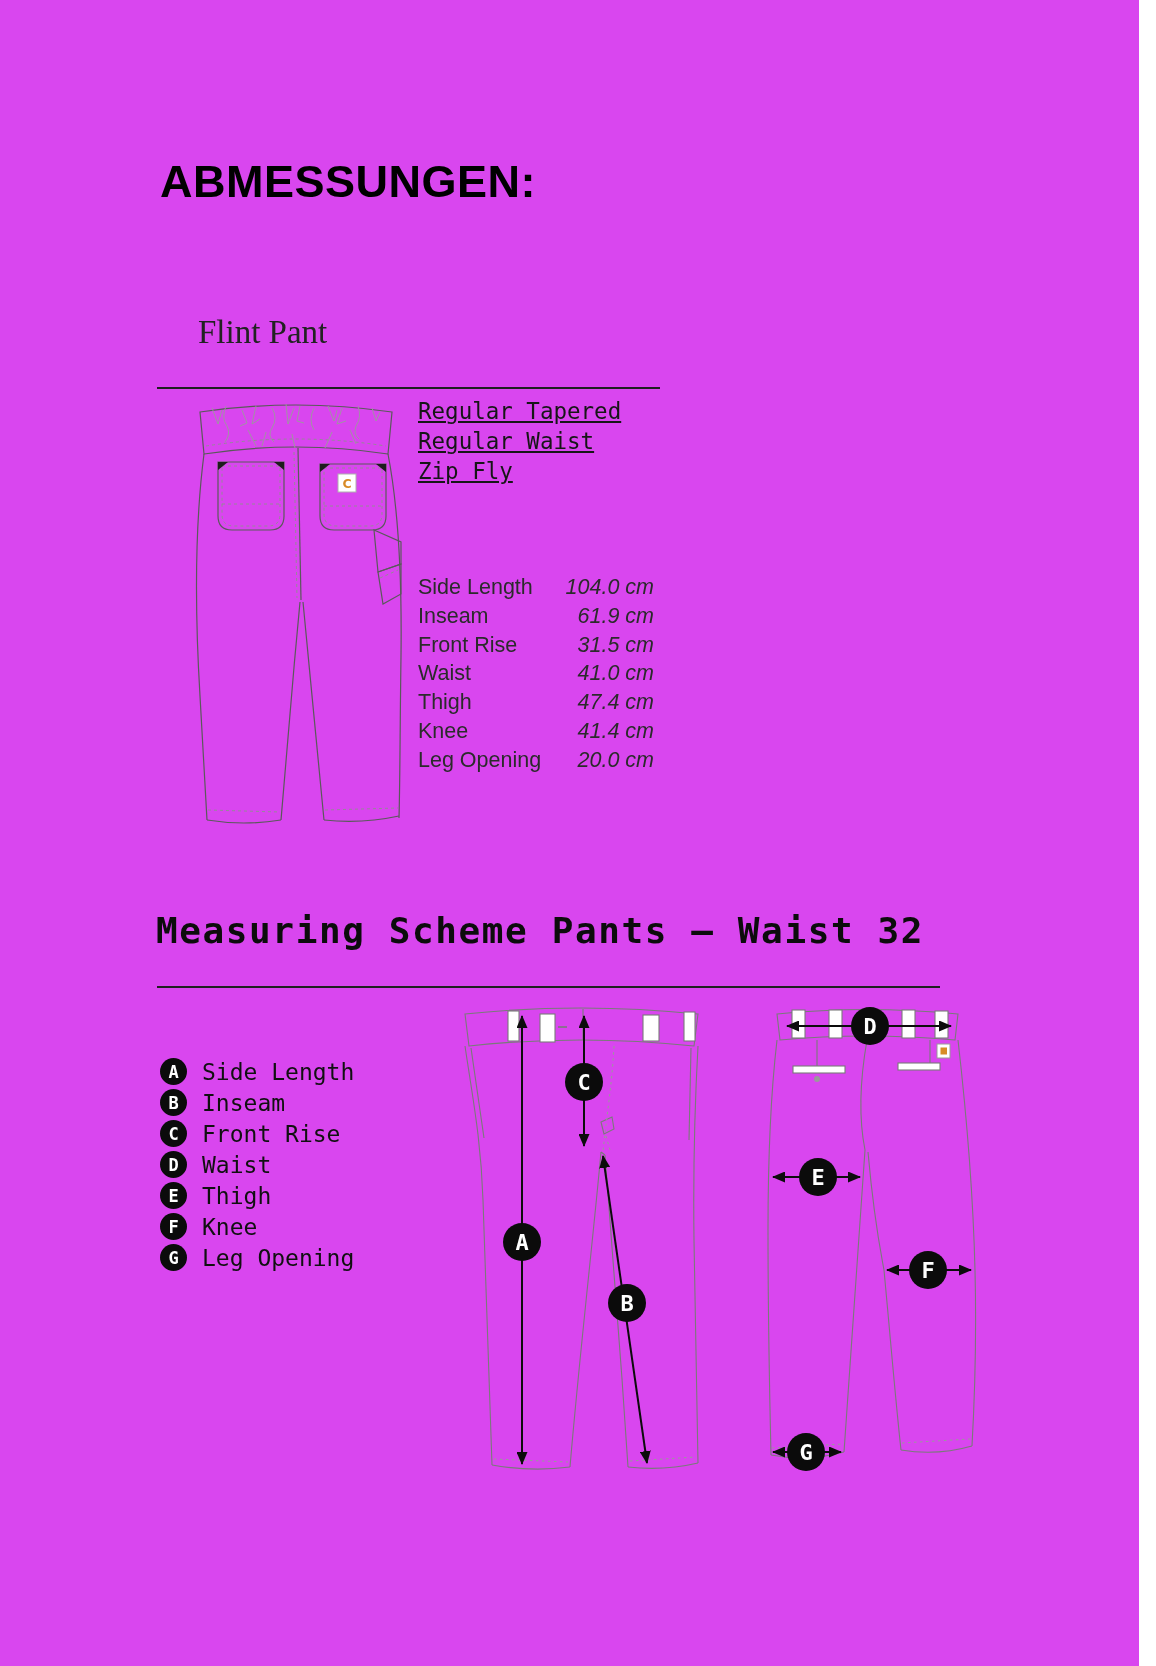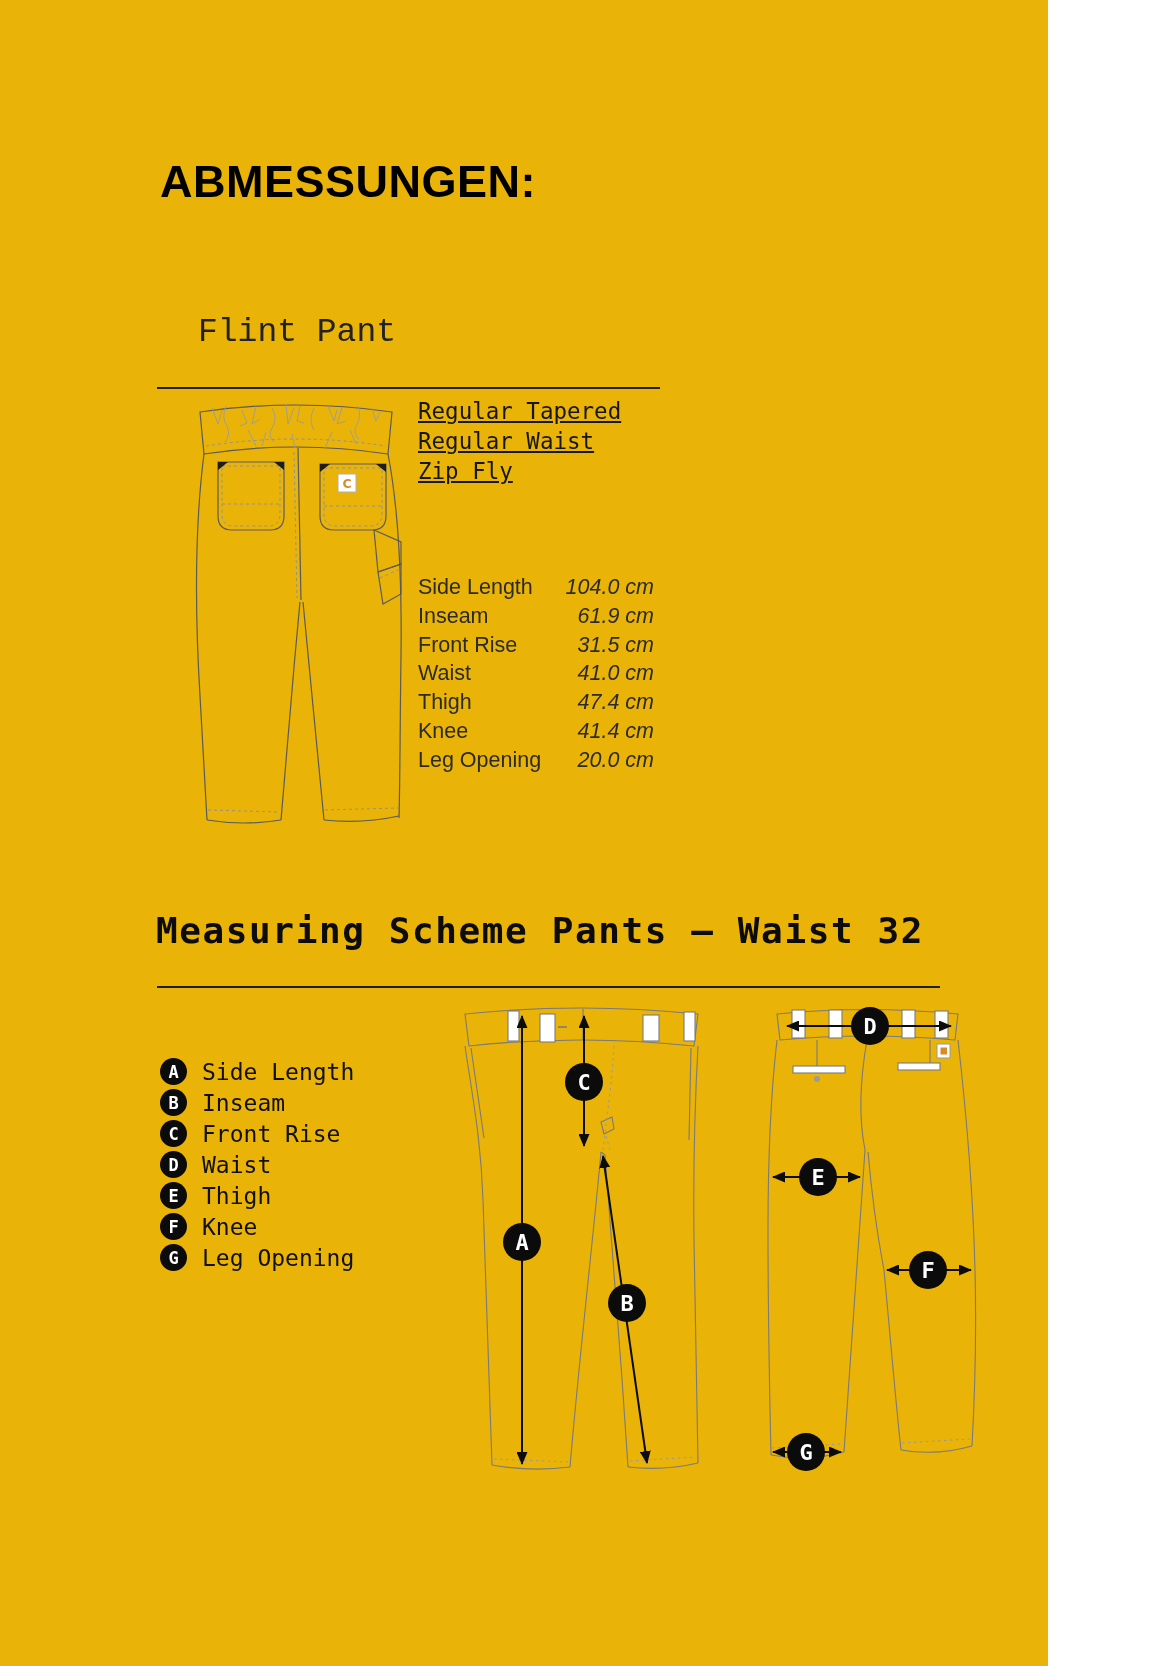--- a/index.html
+++ b/index.html
@@ -1,27 +1,27 @@
 <!DOCTYPE html>
 <html><head>
 <meta charset="utf-8">
 <style>
   * { margin:0; padding:0; box-sizing:border-box; }
   html,body { background:#ffffff; }
   .page {
-    position:relative; width:1048px; height:1666px; background:#eab308;
+    position:relative; width:1139px; height:1666px; background:#d946ef;
     font-family:"Liberation Sans", sans-serif; color:#111; overflow:hidden;padding-left:37px;
   }
   .h1 {
     position:absolute; left:160px; top:156px;
     font-size:45px; font-weight:bold; letter-spacing:0.5px; color:#000;
   }
   .product-title {
     position:absolute; left:198px; top:314px;
-    font-family:Liberation Mono, monospace;
+    font-family:Liberation Serif, serif;
     font-size:33px; color:#222; white-space:nowrap;text-align:right;
   }
   .rule { position:absolute; height:2px; background:#1f1f1f; }
   .rule-1 { left:157px; top:387px; width:503px; }
   .rule-2 { left:157px; top:986px; width:783px; }
   .fit {
     position:absolute; left:418px; top:396px;
     font-family:"DejaVu Sans Mono", monospace;
     font-size:22.5px; line-height:30px; color:#161616; white-space:nowrap;text-decoration:underline;
   }

